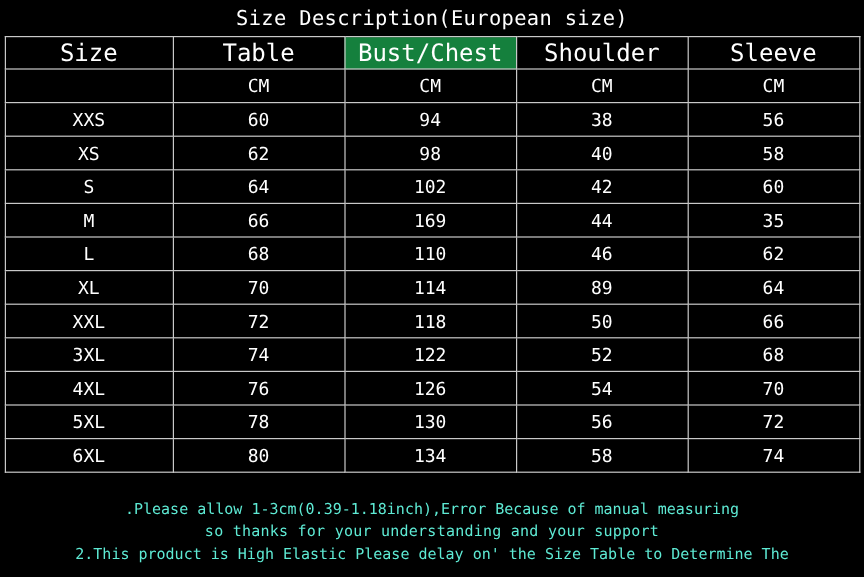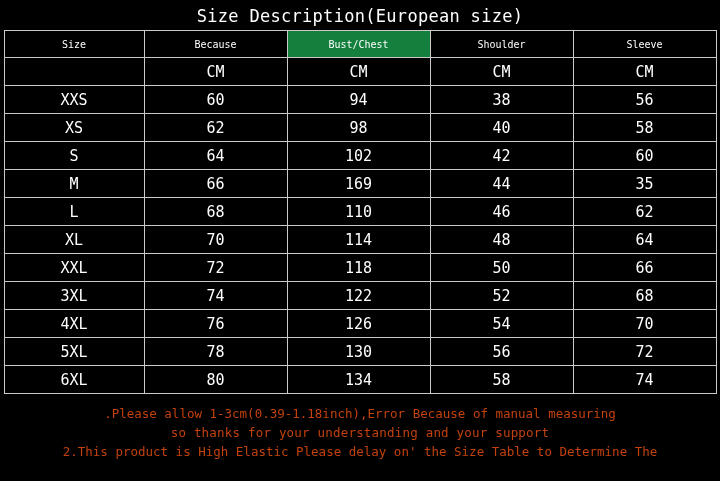--- a/index.html
+++ b/index.html
@@ -39,47 +39,47 @@
     border: 1px solid #c9c9c9;
     text-align: center;
     font-weight: normal;
     color: #ffffff;
     background: #000000;
     padding: 0;
     height: 27px;
     font-size: 15px;
   }
   table.size-table th.head {
-    font-size: 10px;
+    font-size: 20px;
     height: 26px;
   }
   table.size-table th.highlight {
     background: #15803d;
   }
   td.unit, th.unit {
     font-size: 13px;
     height: 24px;
     margin-left: 36px;
   }
   td.unit-blank {
     border-left: none;
   }
   col.c1 { width: 140px; }
   col.c2 { width: 143px; }
   col.c3 { width: 143px; }
   col.c4 { width: 143px; }
   col.c5 { width: 143px; }
 
   .notes {
-    margin: 4px;
+    margin: 14px;
     padding: 6px 14px 0 14px;
     text-align: center;
     font-size: 12.5px;
     line-height: 19px;
-    color: #c2410c;
+    color: #5eead4;
   }
   .note-line {
     white-space: nowrap;
   }
   .note-1 { letter-spacing: 0px; }
   .spaced { letter-spacing: 0.2px; }
 </style>
 </head>
 <body>
 
@@ -91,21 +91,21 @@
     <colgroup>
       <col class="c1">
         <col class="c2">
         <col class="c3">
         <col class="c4">
         <col class="c5">
     </colgroup>
     <thead>
       <tr>
         <th class="head">Size</th>
-        <th class="head">Because</th>
+        <th class="head">Table</th>
         <th class="head highlight">Bust/Chest</th>
         <th class="head">Shoulder</th>
         <th class="head">Sleeve</th>
       </tr>
     </thead>
     <tbody>
       <tr>
         <td class="unit unit-blank"></td>
         <td class="unit">CM</td>
         <td class="unit">CM</td>
@@ -145,21 +145,21 @@
         <td>L</td>
         <td>68</td>
         <td>110</td>
         <td>46</td>
         <td>62</td>
       </tr>
       <tr>
         <td>XL</td>
         <td>70</td>
         <td>114</td>
-        <td>48</td>
+        <td>89</td>
         <td>64</td>
       </tr>
       <tr>
         <td>XXL</td>
         <td>72</td>
         <td>118</td>
         <td>50</td>
         <td>66</td>
       </tr>
       <tr>

